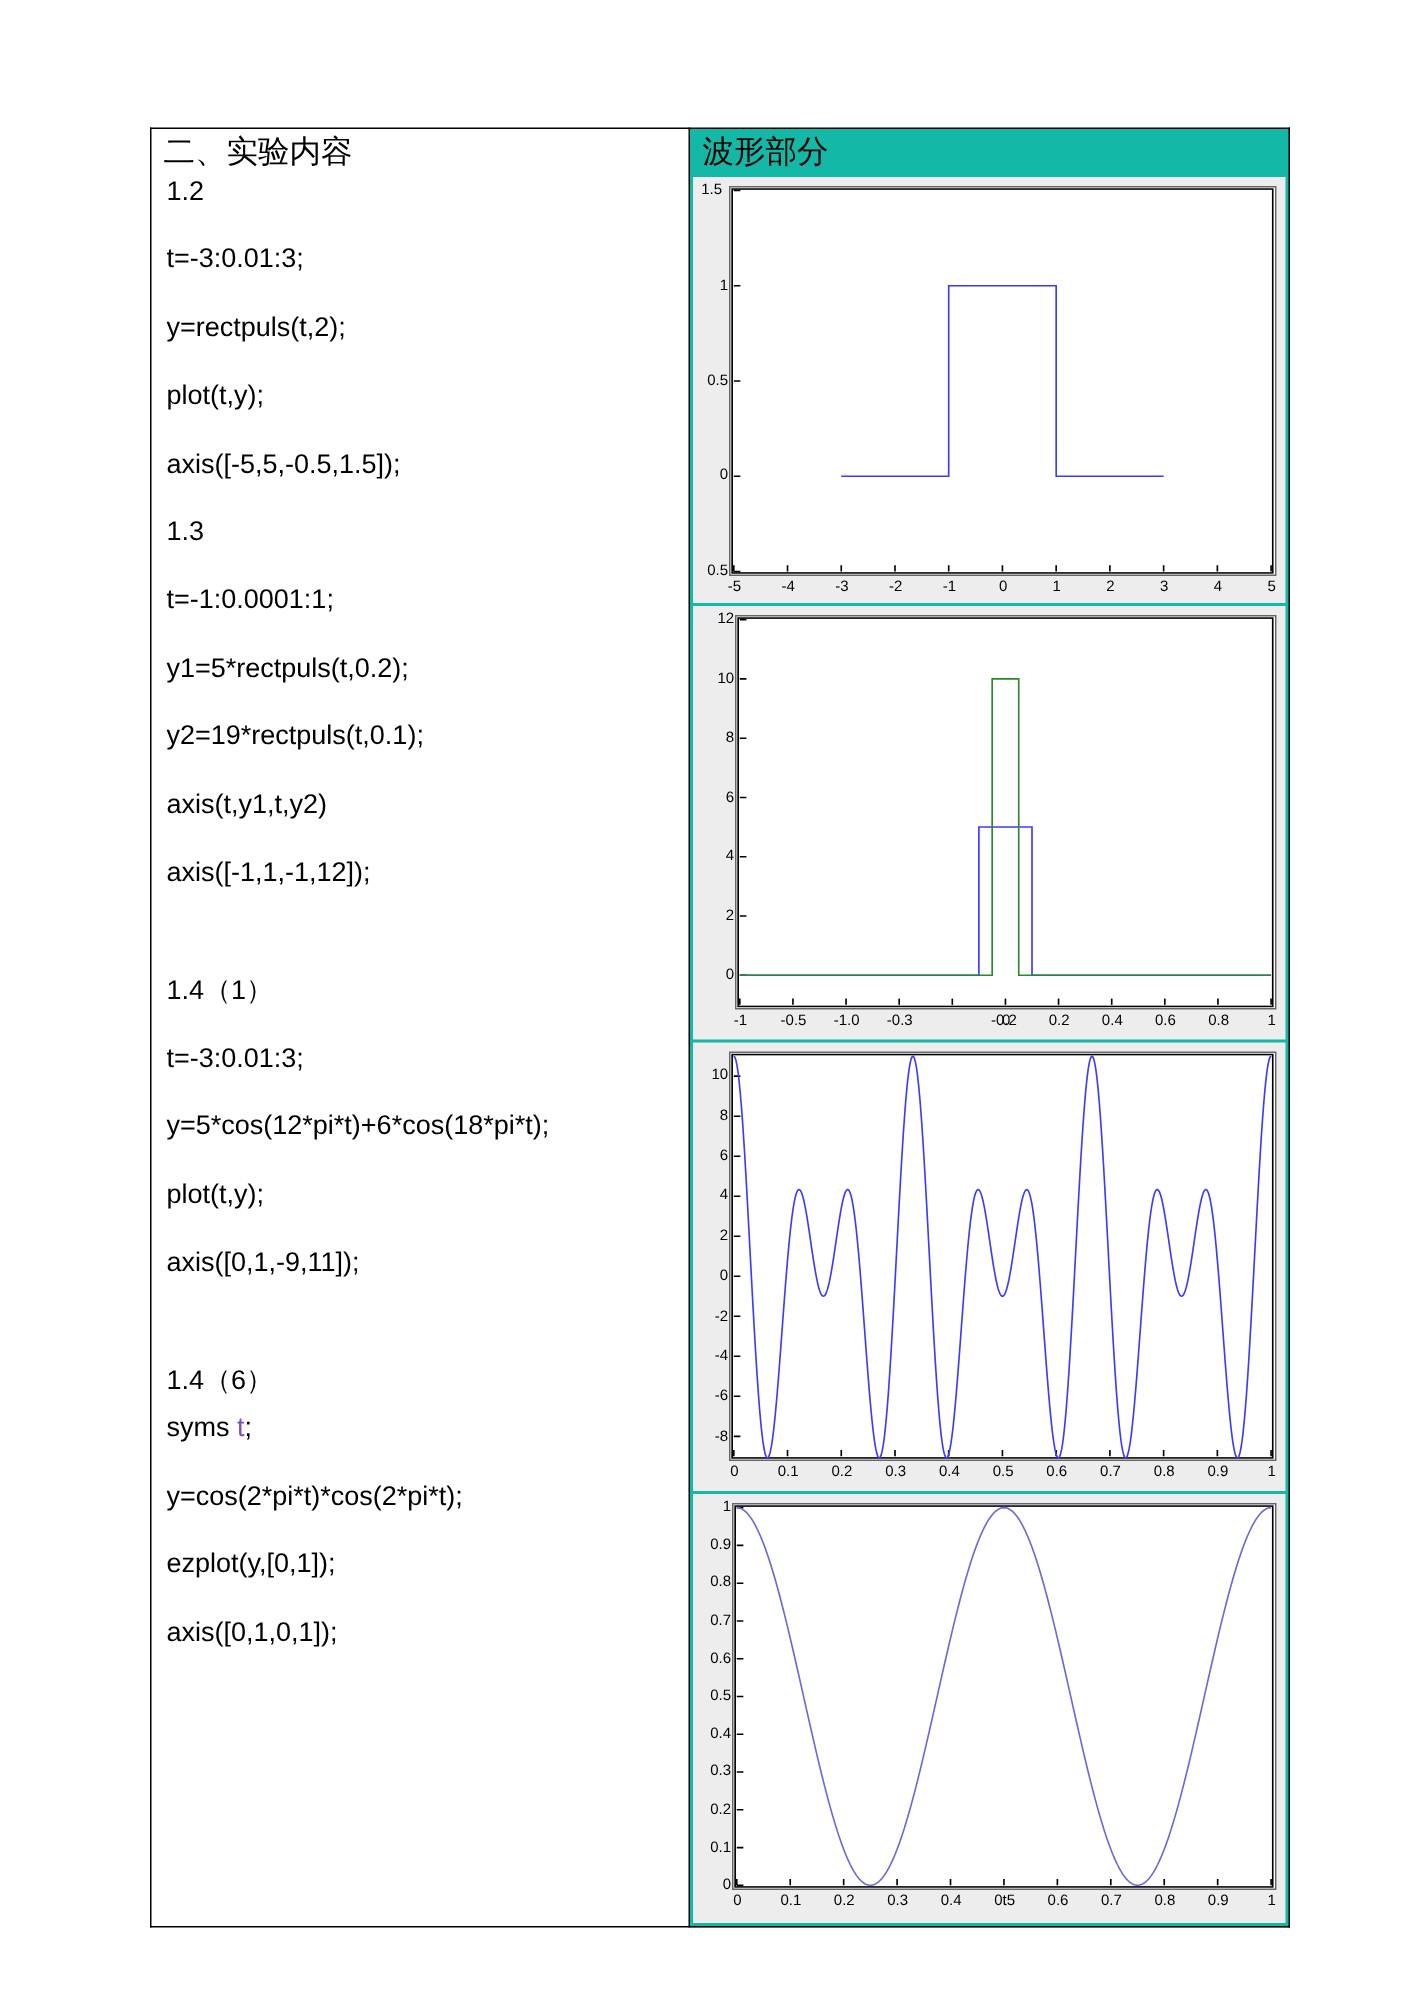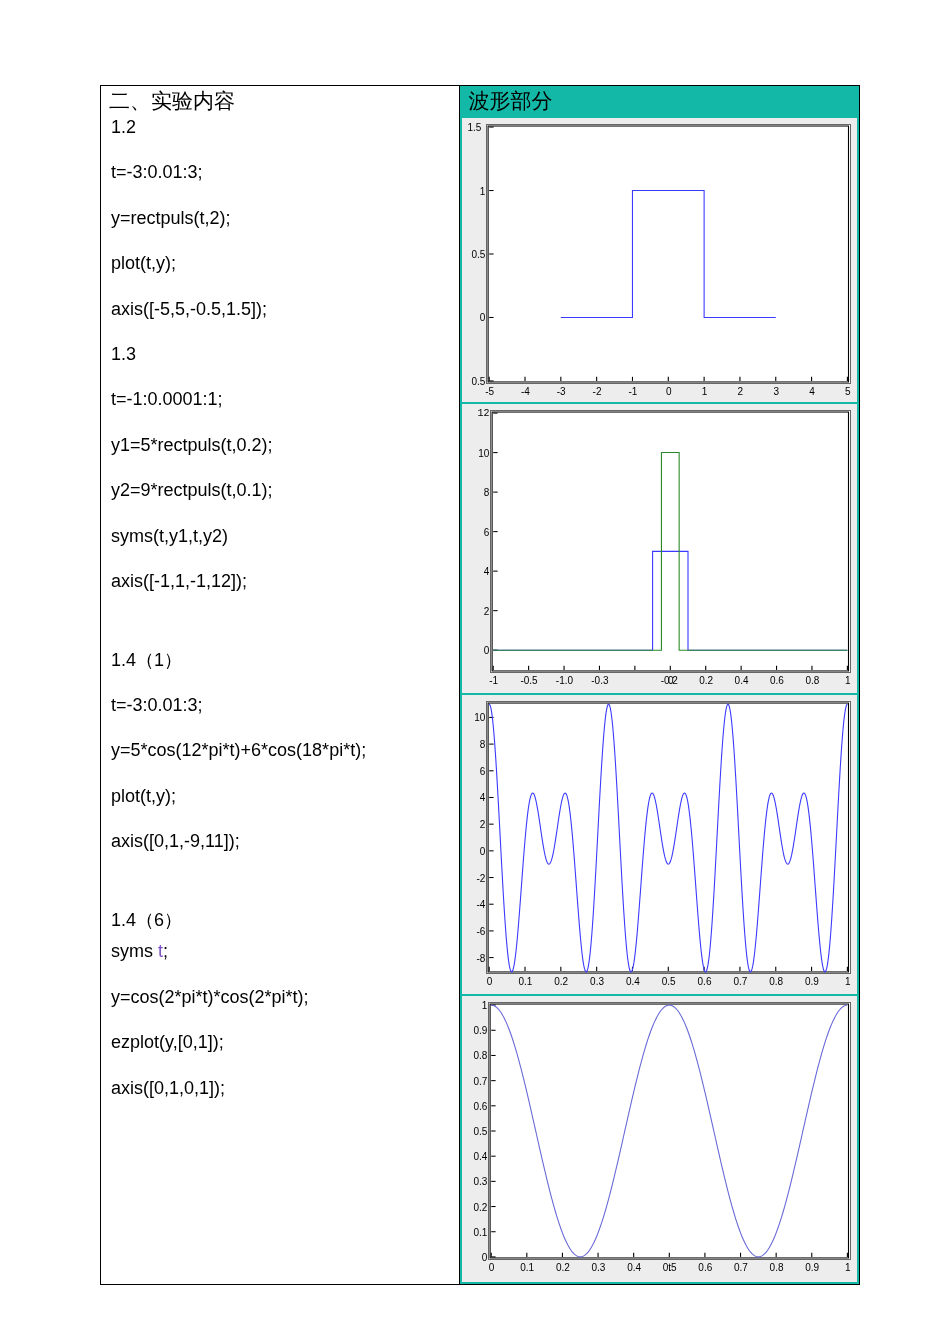--- a/index.html
+++ b/index.html
@@ -93,22 +93,22 @@
         <div class="code-block">
           <p>1.2</p>
           <p>t=-3:0.01:3;</p>
           <p>y=rectpuls(t,2);</p>
           <p>plot(t,y);</p>
           <p>axis([-5,5,-0.5,1.5]);</p>
 
           <p>1.3</p>
           <p>t=-1:0.0001:1;</p>
           <p>y1=5*rectpuls(t,0.2);</p>
-          <p>y2=9*rectpuls(t,0.1);</p>
-          <p>syms(t,y1,t,y2)</p>
+          <p>y2=19*rectpuls(t,0.1);</p>
+          <p>axis(t,y1,t,y2)</p>
           <p>axis([-1,1,-1,12]);</p>
           <p style="margin-bottom:10px">&nbsp;</p>
 
           <p>1.4（1）</p>
           <p>t=-3:0.01:3;</p>
           <p>y=5*cos(12*pi*t)+6*cos(18*pi*t);</p>
           <p>plot(t,y);</p>
           <p>axis([0,1,-9,11]);</p>
           <p style="margin-bottom:10px">&nbsp;</p>
 
@@ -198,21 +198,21 @@
                 <div class="axis-label xt" style="left: 69.7538%; bottom: -14px;">0.4</div>
                 <div class="axis-label xt" style="left: 79.6308%; bottom: -14px;">0.6</div>
                 <div class="axis-label xt" style="left: 89.5077%; bottom: -14px;">0.8</div>
                 <div class="axis-label xt" style="left: 99.3846%; bottom: -14px;">1</div>
                 <div class="axis-label yt" style="top: 91.6308%;">0</div>
                 <div class="axis-label yt" style="top: 76.4923%;">2</div>
                 <div class="axis-label yt" style="top: 61.3538%;">4</div>
                 <div class="axis-label yt" style="top: 46.2154%;">6</div>
                 <div class="axis-label yt" style="top: 31.0769%;">8</div>
                 <div class="axis-label yt" style="top: 15.9385%;">10</div>
-                <div class="axis-label yt" style="top: 0.8%; font-family: Liberation Mono, monospace;">12</div>
+                <div class="axis-label yt" style="top: 0.8%;">12</div>
               </div>
         </div>
 
         <div class="plot-wrap">
           <div class="plot" style="height:273px;margin-left:18px;margin-bottom:14px;">
             <svg id="svg3" width="100%" height="100%" viewBox="0 0 330 260" preserveAspectRatio="none">
               <rect class="axbox" x="1" y="1" width="328" height="258"></rect>
             <line x1="2" x2="2" y1="258" y2="254" class="tick" stroke="#000"></line>
                   <line x1="34.6" x2="34.6" y1="258" y2="254" class="tick" stroke="#000"></line>
                   <line x1="67.2" x2="67.2" y1="258" y2="254" class="tick" stroke="#000"></line>

